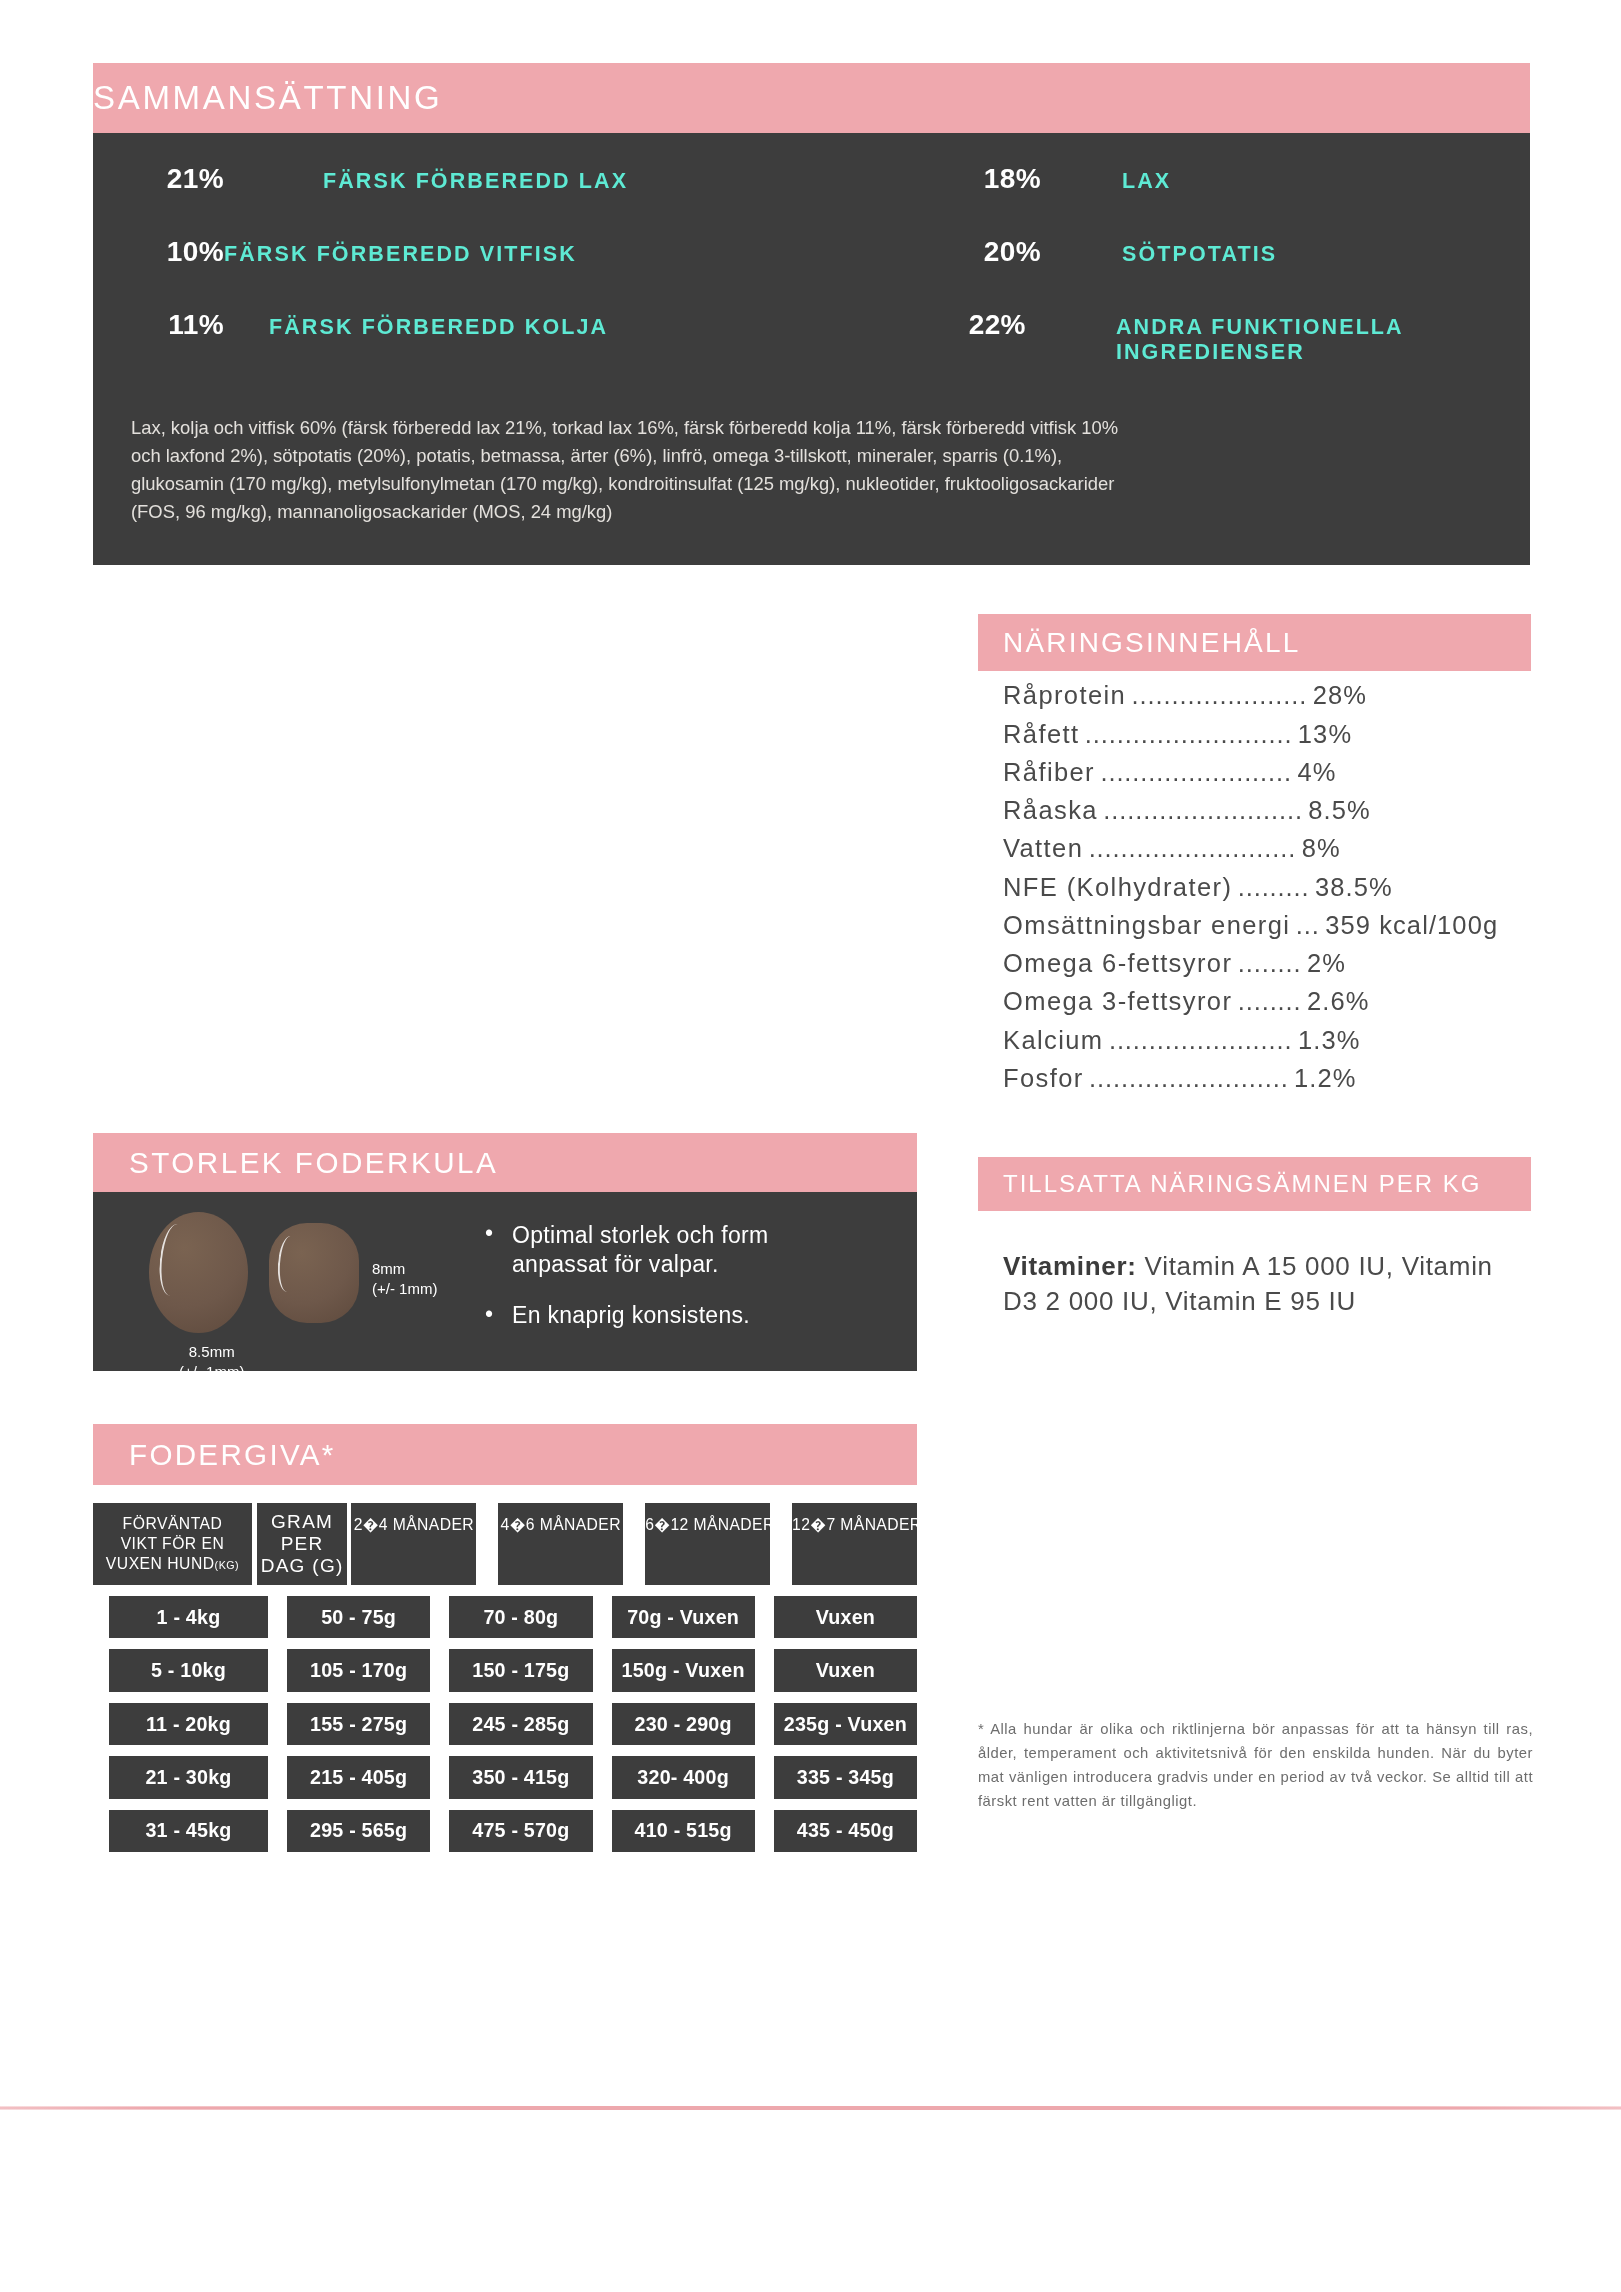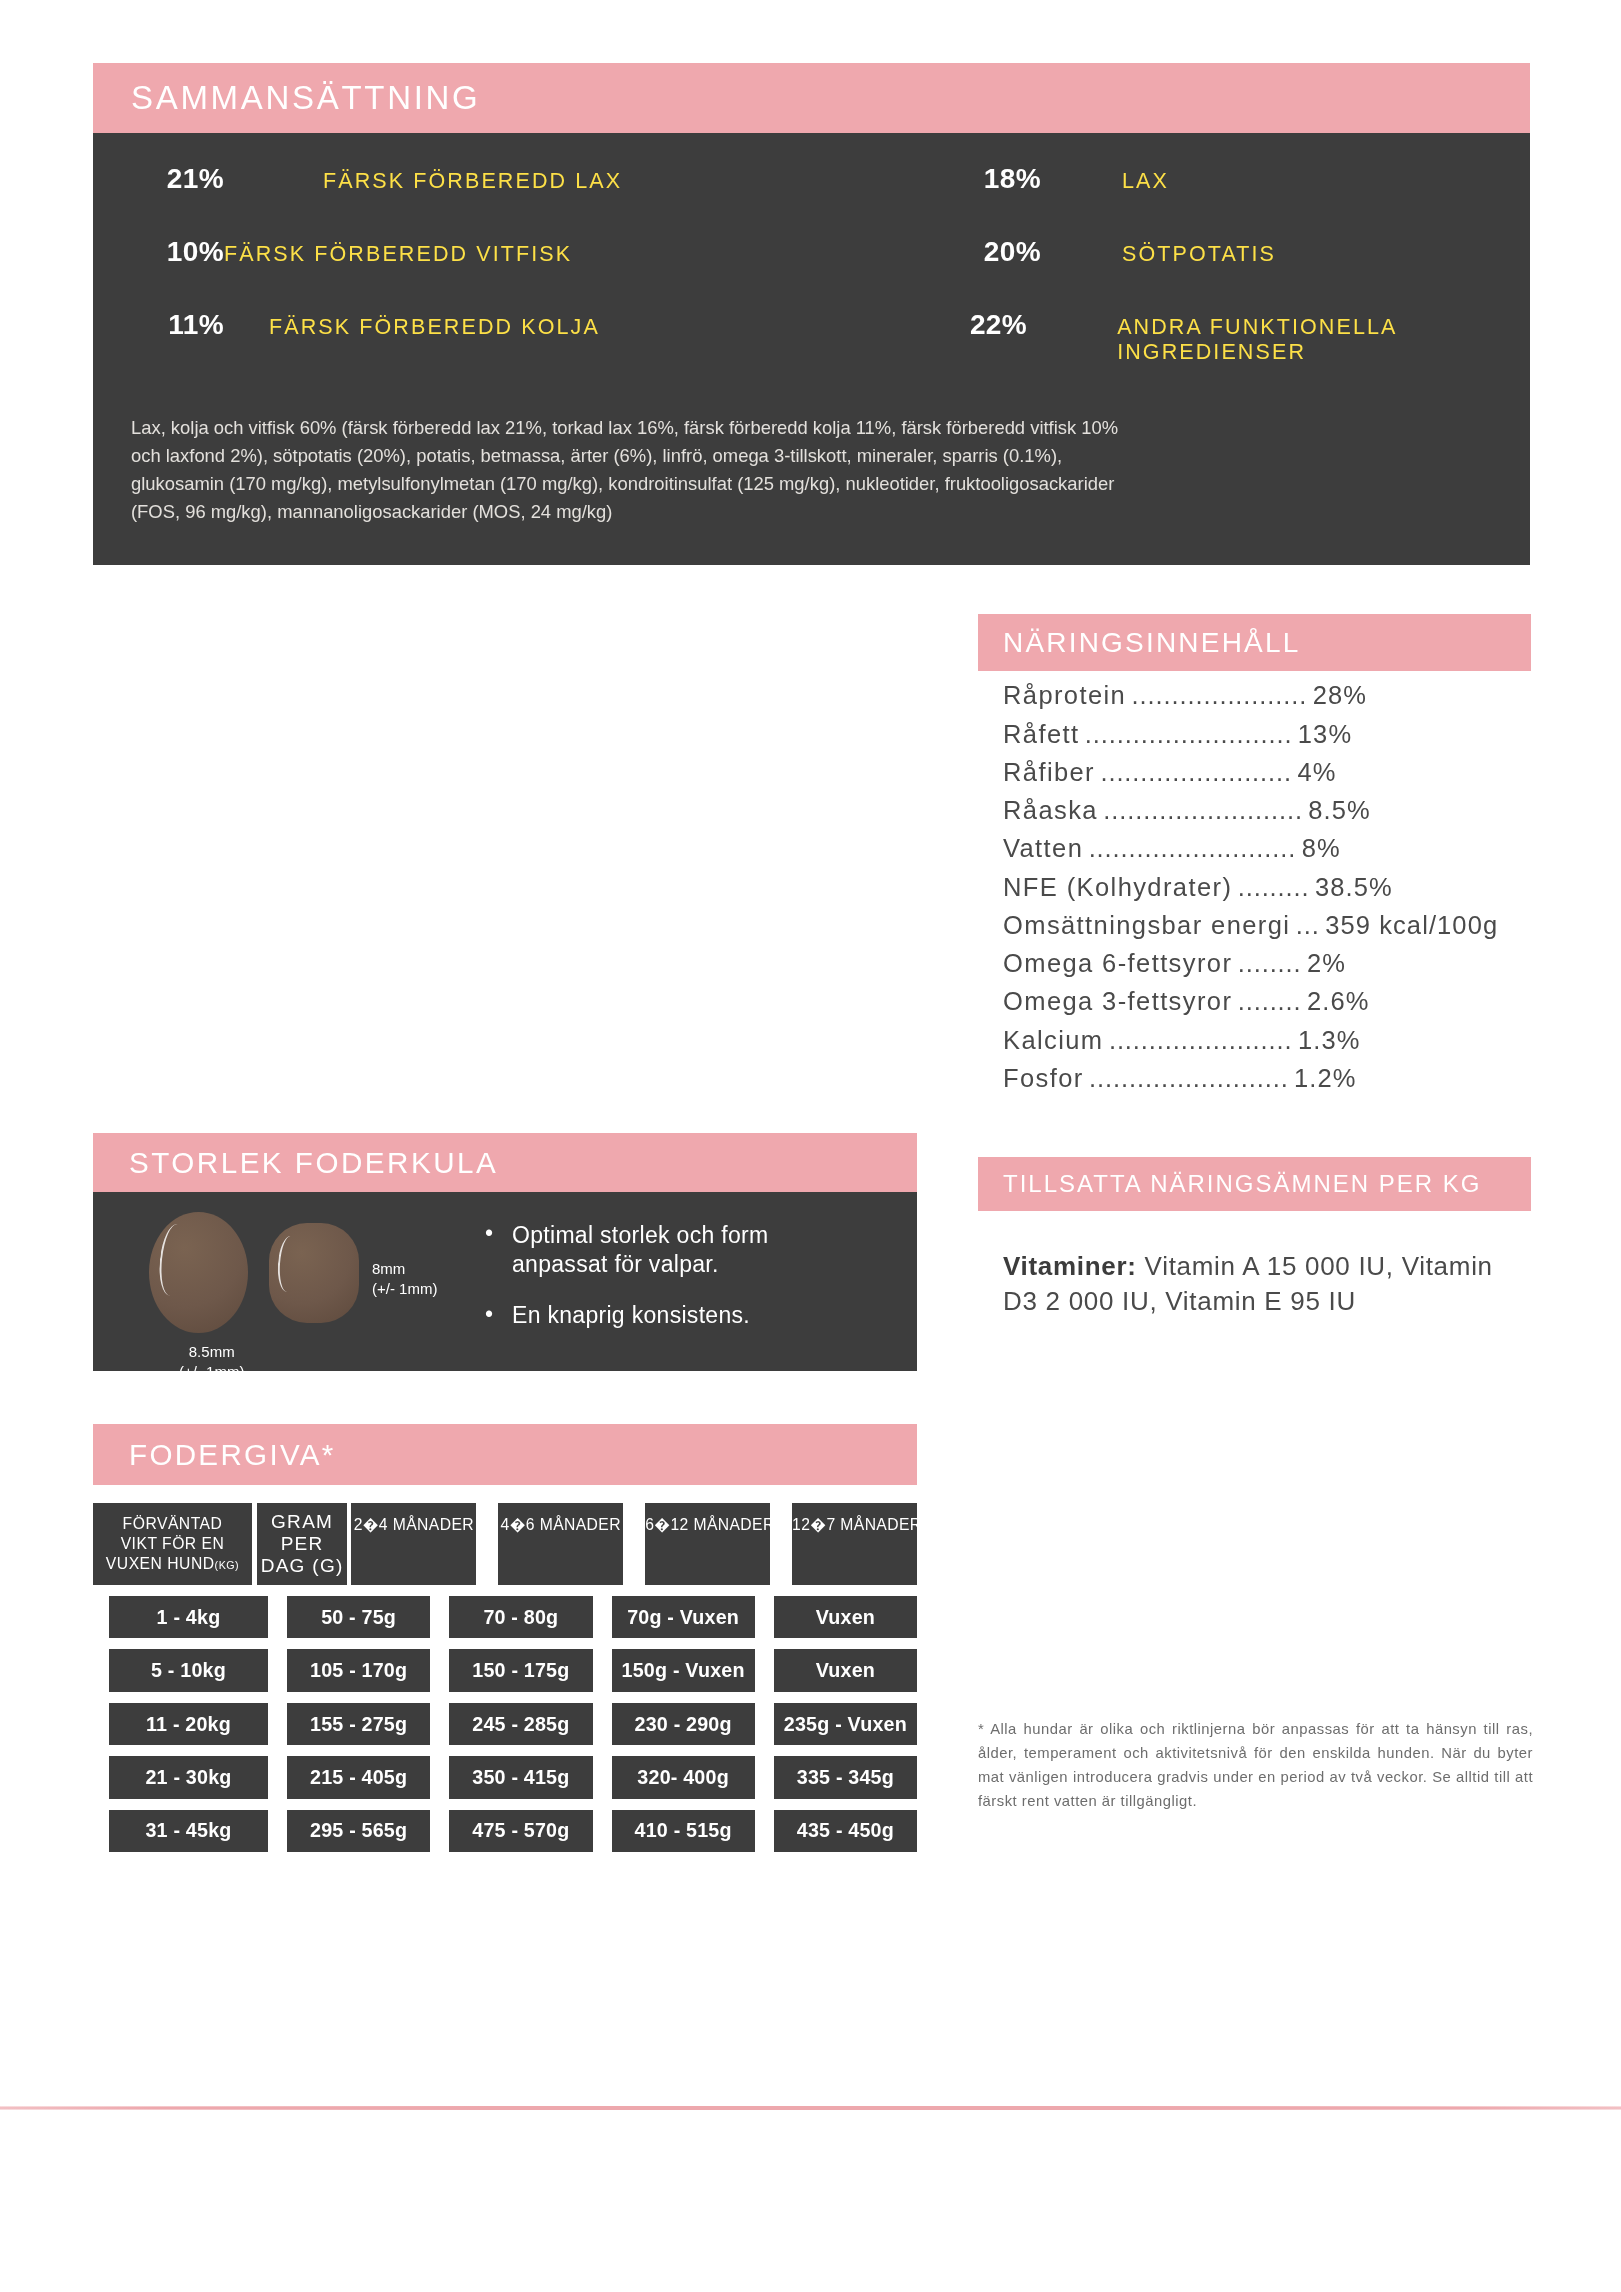--- a/index.html
+++ b/index.html
@@ -15,29 +15,29 @@
     background: #efa8ae;
     color: #ffffff;
     display: flex;
     align-items: center;
     letter-spacing: 2.7px;
     font-weight: 300;
   }
 
   
   .composition { position: absolute; left: 93px; top: 63px; width: 1437px; }
-  .composition .banner { height: 70px; padding-left: 38px; font-size: 33px; }
+  .composition .banner { height: 70px; font-size: 33px; }
   .composition-body { background: #3d3d3d; padding: 30px 0 39px 0; }
   .comp-grid { display: grid; grid-template-columns: 842px 596px; }
   .comp-row { display: flex; align-items: baseline; height: 73px; }
   .comp-pct {
     color: #ffffff; font-weight: 700; font-size: 28px; letter-spacing: 0.4px;
     text-align: right;
   }
-  .comp-label { color: #fde047; font-size: 21.5px; letter-spacing: 2.1px; font-weight: 400; }
+  .comp-label { color: #5eead4; font-size: 21.5px; letter-spacing: 2.1px; font-weight: 700; }
   
   .cl .comp-pct { width: 131px; }
   .cl .comp-label { margin-left: 0; }
   .cl .r0 .comp-label { margin-left: 99px; }
   .cl .r1 .comp-label { }
   .cl .r2 .comp-label { margin-left: 45px; }
   .cr .comp-pct { width: 106px; }
   .cr .r0 .comp-label { margin-left: 81px; }
   .cr .r1 .comp-label { margin-left: 81px; }
   .cr .r2 .comp-label { margin-left: 90px; }

